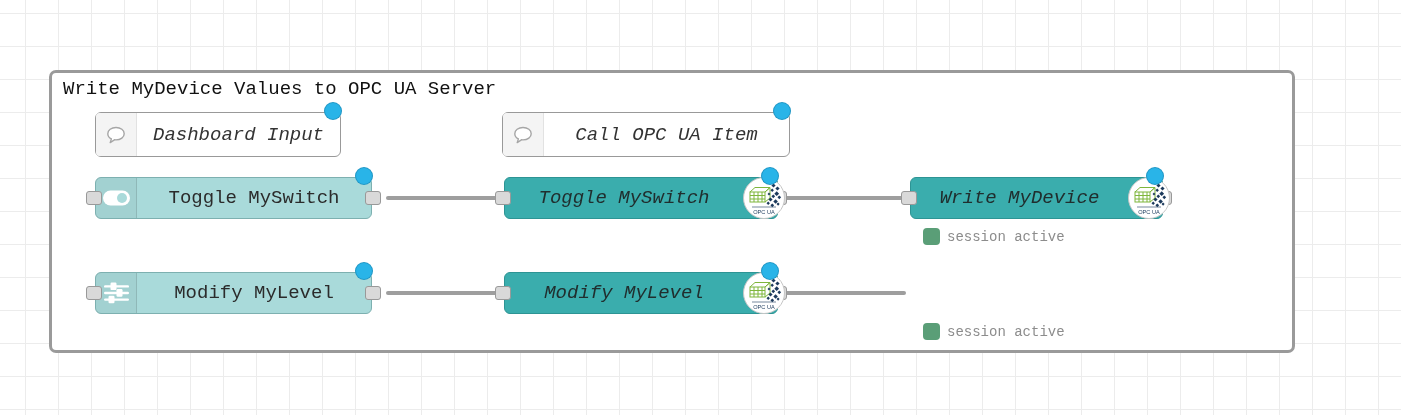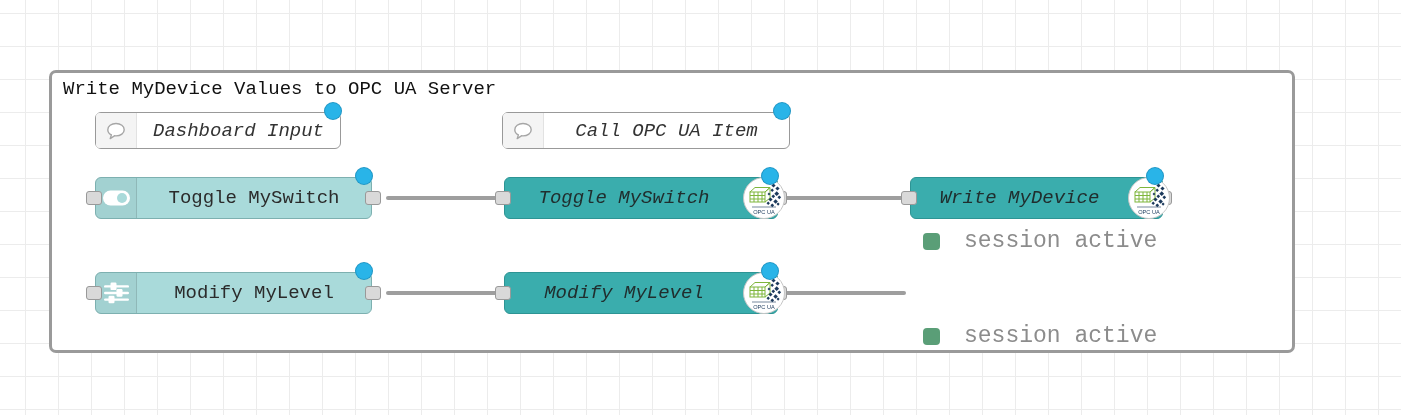--- a/index.html
+++ b/index.html
@@ -26,21 +26,21 @@
     font-size:19px;color:#111;white-space:nowrap;
   }
   .wire{
     position:absolute;height:4px;background:#9e9e9e;border-radius:2px;z-index:2;
   }
   .node,.comment{
     position:absolute;display:flex;align-items:stretch;
     border-radius:6px;box-sizing:border-box;z-index:3;
   }
   .comment{
-    background:#ffffff;border:1.5px solid #999;height:37px;
+    background:#ffffff;border:1.5px solid #999;height:45px;
   }
   .node-light{
     background:#a9dada;border:1.5px solid #7db0b0;height:42px;
   }
   .node-teal{
     background:#3aadad;border:1.5px solid #2d9494;height:42px;
   }
   .icon-area{
     width:40px;flex:0 0 40px;display:flex;align-items:center;justify-content:center;
     border-right:1px solid rgba(0,0,0,0.12);
@@ -71,21 +71,21 @@
   .opcua-badge{
     position:absolute;width:44px;height:44px;right:-9px;top:-2px;z-index:5;
   }
   .status{
     position:absolute;display:flex;align-items:center;z-index:3;
   }
   .status-dot{
     width:17px;height:17px;border-radius:4px;background:#5a9e77;flex:0 0 17px;
   }
   .status-text{
-    margin-left:24px;font-size:23px;color:#8c8c8c;white-space:nowrap;
+    margin-left:7px;font-size:14px;color:#8c8c8c;white-space:nowrap;
   }
 </style>
 </head>
 <body>
 
 <svg width="0" height="0" style="position:absolute">
   <defs>
     <g id="opcua-logo">
       <circle cx="22" cy="22" r="20.5" fill="#ffffff" stroke="#c6c6c6" stroke-width="1"></circle>
 

